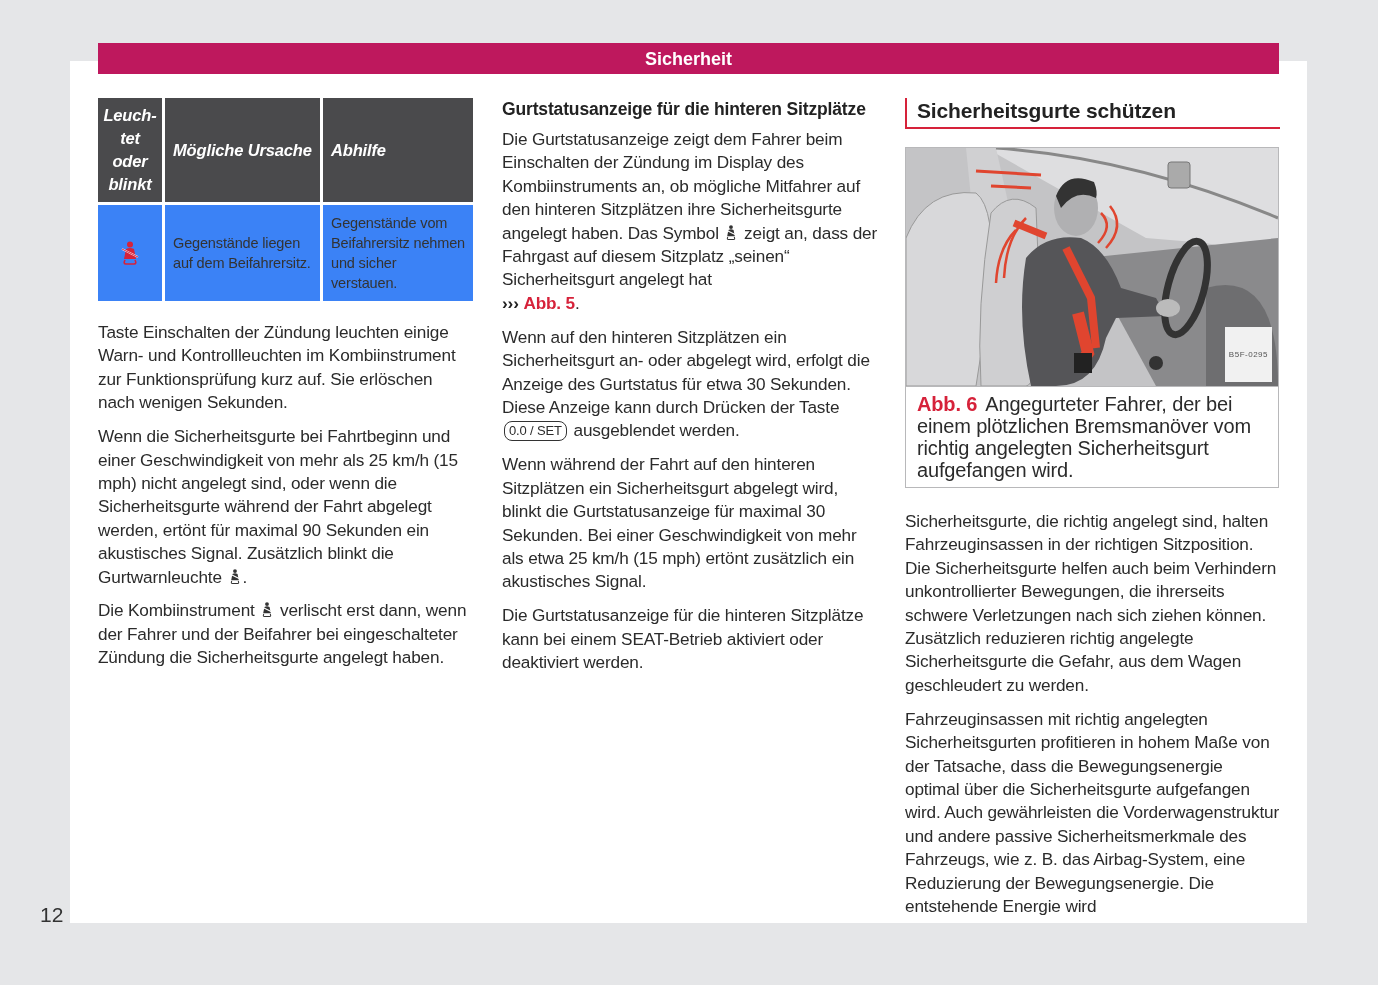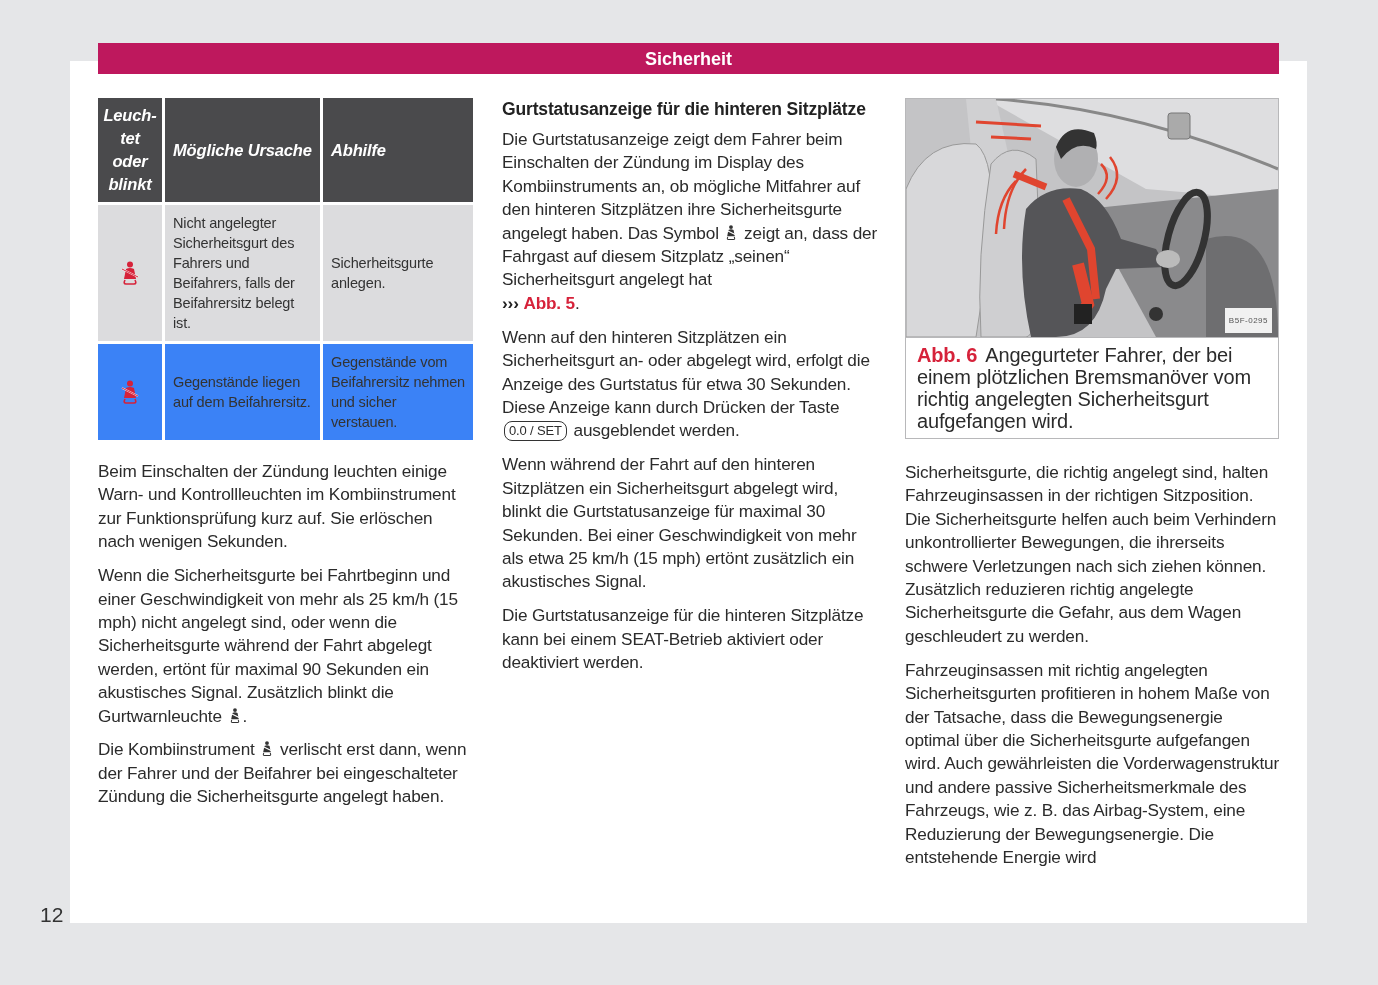--- a/index.html
+++ b/index.html
@@ -92,21 +92,21 @@
       width: 372px;
       margin-bottom: 22px;
     }
     .figure-img {
       position: relative; width: 372px; height: 238px;
       background: #bdbdbf; overflow: hidden;
     }
     .figure-code {
       position: absolute; right: 6px; bottom: 4px;
       background: #f1f1f1; font-size: 8px; color: #555;
-      padding: 1px 4px; letter-spacing: 0.5px;
+      padding: 16px 4px; letter-spacing: 0.5px;
     }
     .caption {
       padding: 6px 10px 6px 11px;
       font-size: 20px; line-height: 22px; color: #2b2b2b;
       border-top: 1px solid #b8b8ba;
     }
     .caption .abb { color: #d6223a; font-weight: bold; margin-right: 8px; }
   </style>
 </head>
 <body>
@@ -121,51 +121,38 @@
       <tr>
         <th class="c1" style="white-space:pre-line;">Leuch-
 tet
 oder
 blinkt</th>
         <th style="width:139px;">Mögliche Ursache</th>
         <th>Abhilfe</th>
       </tr>
     </thead>
     <tbody>
-      <tr class="r1">
-        <td class="icon-cell">
-          <svg class="belt-icon" width="22" height="24" viewBox="0 0 22 24">
-            <circle cx="11" cy="3.5" r="3" fill="#d6223a"></circle>
-            <path d="M5 18 L7 8 Q11 6 15 8 L17 18 Z" fill="#d6223a"></path>
-            <path d="M3 8 L19 16" stroke="#fff" stroke-width="1.8"></path>
-            <path d="M3 8 L19 16" stroke="#d6223a" stroke-width="1"></path>
-            <path d="M6 19 Q4 23 7 23 M16 19 Q18 23 15 23 M7 23 L15 23" stroke="#d6223a" stroke-width="1.6" fill="none"></path>
-          </svg>
-        </td>
-        <td>Nicht angelegter Sicherheitsgurt des Fahrers und Beifahrers, falls der Beifahrersitz belegt ist.</td>
-        <td>Sicherheitsgurte anlegen.</td>
-      </tr>
       <tr class="r2">
         <td class="icon-cell">
           <svg class="belt-icon" width="22" height="24" viewBox="0 0 22 24">
             <circle cx="11" cy="3.5" r="3" fill="#d6223a"></circle>
             <path d="M5 18 L7 8 Q11 6 15 8 L17 18 Z" fill="#d6223a"></path>
             <path d="M3 8 L19 16" stroke="#fff" stroke-width="1.8"></path>
             <path d="M3 8 L19 16" stroke="#d6223a" stroke-width="1"></path>
             <path d="M6 19 Q4 23 7 23 M16 19 Q18 23 15 23 M7 23 L15 23" stroke="#d6223a" stroke-width="1.6" fill="none"></path>
           </svg>
         </td>
         <td>Gegenstände liegen auf dem Beifahrersitz.</td>
         <td>Gegenstände vom Beifahrersitz nehmen und sicher verstauen.</td>
       </tr>
     </tbody>
   </table>
 
   <div class="after-table">
-    <p>Beim Einschalten der Zündung leuchten einige Warn- und Kontrollleuchten im Kombiinstrument zur Funktionsprüfung kurz auf. Sie erlöschen nach wenigen Sekunden.</p>
+    <p>Taste Einschalten der Zündung leuchten einige Warn- und Kontrollleuchten im Kombiinstrument zur Funktionsprüfung kurz auf. Sie erlöschen nach wenigen Sekunden.</p>
     <p>
       <span>Wenn die Sicherheitsgurte bei Fahrtbeginn und einer Geschwindigkeit von mehr als 25 km/h (15 mph) nicht angelegt sind, oder wenn die Sicherheitsgurte während der Fahrt abgelegt werden, ertönt für maximal 90 Sekunden ein akustisches Signal. Zusätzlich blinkt die Gurtwarnleuchte</span>
       <svg class="inline-belt" width="14" height="17" viewBox="0 0 22 24">
         <circle cx="11" cy="3.5" r="3" fill="#333"></circle>
         <path d="M5 18 L7 8 Q11 6 15 8 L17 18 Z" fill="#333"></path>
         <path d="M3 8 L19 16" stroke="#fff" stroke-width="1.8"></path>
         <path d="M6 19 Q4 23 7 23 M16 19 Q18 23 15 23 M7 23 L15 23" stroke="#333" stroke-width="1.6" fill="none"></path>
       </svg><span>.</span>
     </p>
     <p>
@@ -199,20 +186,21 @@
   <p>
     <span>Wenn auf den hinteren Sitzplätzen ein Sicherheitsgurt an- oder abgelegt wird, erfolgt die Anzeige des Gurtstatus für etwa 30 Sekunden. Diese Anzeige kann durch Drücken der Taste</span>
     <span class="key-btn">0.0 / SET</span>
     <span>ausgeblendet werden.</span>
   </p>
   <p>Wenn während der Fahrt auf den hinteren Sitzplätzen ein Sicherheitsgurt abgelegt wird, blinkt die Gurtstatusanzeige für maximal 30 Sekunden. Bei einer Geschwindigkeit von mehr als etwa 25 km/h (15 mph) ertönt zusätzlich ein akustisches Signal.</p>
   <p>Die Gurtstatusanzeige für die hinteren Sitzplätze kann bei einem SEAT-Betrieb aktiviert oder deaktiviert werden.</p>
 </div>
 
 <div class="col col3">
+  <div class="section-title">Sicherheitsgurte schützen</div>
 
   <div class="figure">
     <div class="figure-img">
       <svg width="372" height="238" viewBox="0 0 372 238">
         <rect width="372" height="238" fill="#c4c4c6"></rect>
 
         <path d="M80 0 L372 0 L372 110 L300 95 L240 90 Z" fill="#dedee0"></path>
         <path d="M60 0 L90 0 L110 90 L70 100 Z" fill="#d0d0d2"></path>
 
         <path d="M90 0 Q230 10 372 70" stroke="#888" stroke-width="3" fill="none"></path>

